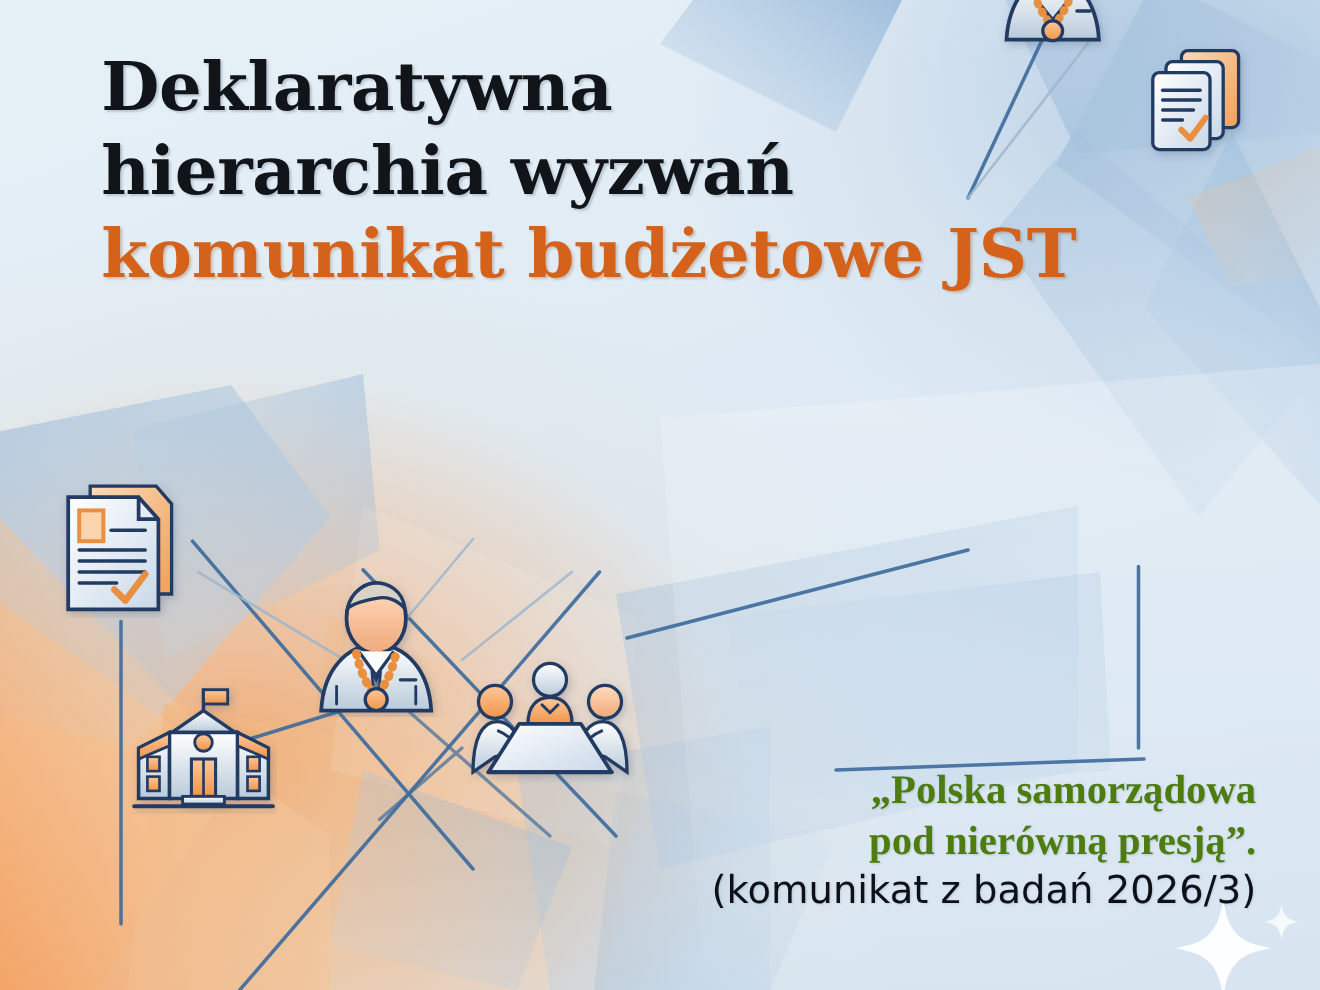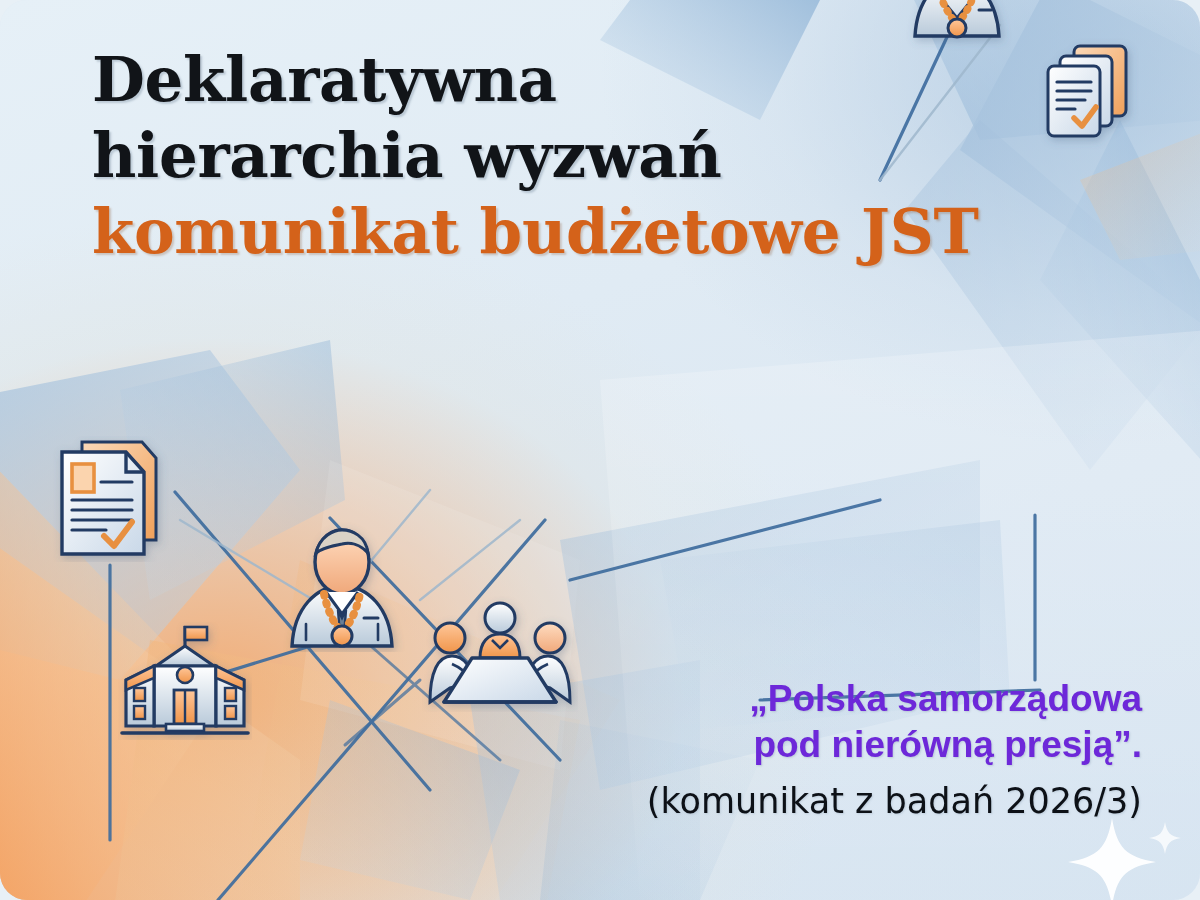--- a/index.html
+++ b/index.html
@@ -7,21 +7,20 @@
     padding: 0;
     background: #e8f0f6;
   }
   #slide {
     position: relative;
     width: 1200px;
     height: 900px;
     overflow: hidden;
     background: #dfeaf4;
     font-family: "Liberation Sans", sans-serif;
-    border-radius: 27px;
   }
 
   
   .bg-base {
     position: absolute;
     inset: 0;
     background:
       radial-gradient(ellipse 900px 700px at 18% 78%, rgba(243,169,110,0.95) 0%, rgba(243,180,130,0.55) 28%, rgba(226,225,215,0.25) 52%, rgba(223,234,244,0) 70%),
       radial-gradient(ellipse 700px 520px at 92% 8%, rgba(150,182,214,0.55) 0%, rgba(190,210,230,0.25) 48%, rgba(223,234,244,0) 72%),
       linear-gradient(160deg, #e6f0f7 0%, #e0ebf4 38%, #dbe7f2 66%, #d6e4f1 100%);
@@ -54,30 +53,31 @@
   .hl-line { display: block; white-space: nowrap; }
 
   .source-block {
     position: absolute;
     right: 58px;
     top: 676px;
     width: 640px;
     text-align: right;
   }
   .source-title {
-    font-family: Liberation Sans, sans-serif;
+    font-family: Liberation Serif, serif;
     font-weight: bold;
     font-size: 37px;
     line-height: 46px;
-    color: #6d28d9;
+    color: #4d7c0f;
     text-shadow: 1px 1px 2px rgba(140,160,180,0.40);
+    margin-top: 20px;
   }
   .source-title .sline { display: block; white-space: nowrap; }
   .source-sub {
-    margin-top: 12px;
+    margin-top: 1px;
     font-family: "DejaVu Sans", "Liberation Sans", sans-serif;
     font-weight: normal;
     font-size: 35px;
     line-height: 42px;
     color: #0d1117;
     white-space: nowrap;
     text-shadow: 1px 1px 2px rgba(140,160,180,0.35);
   }
 
   

